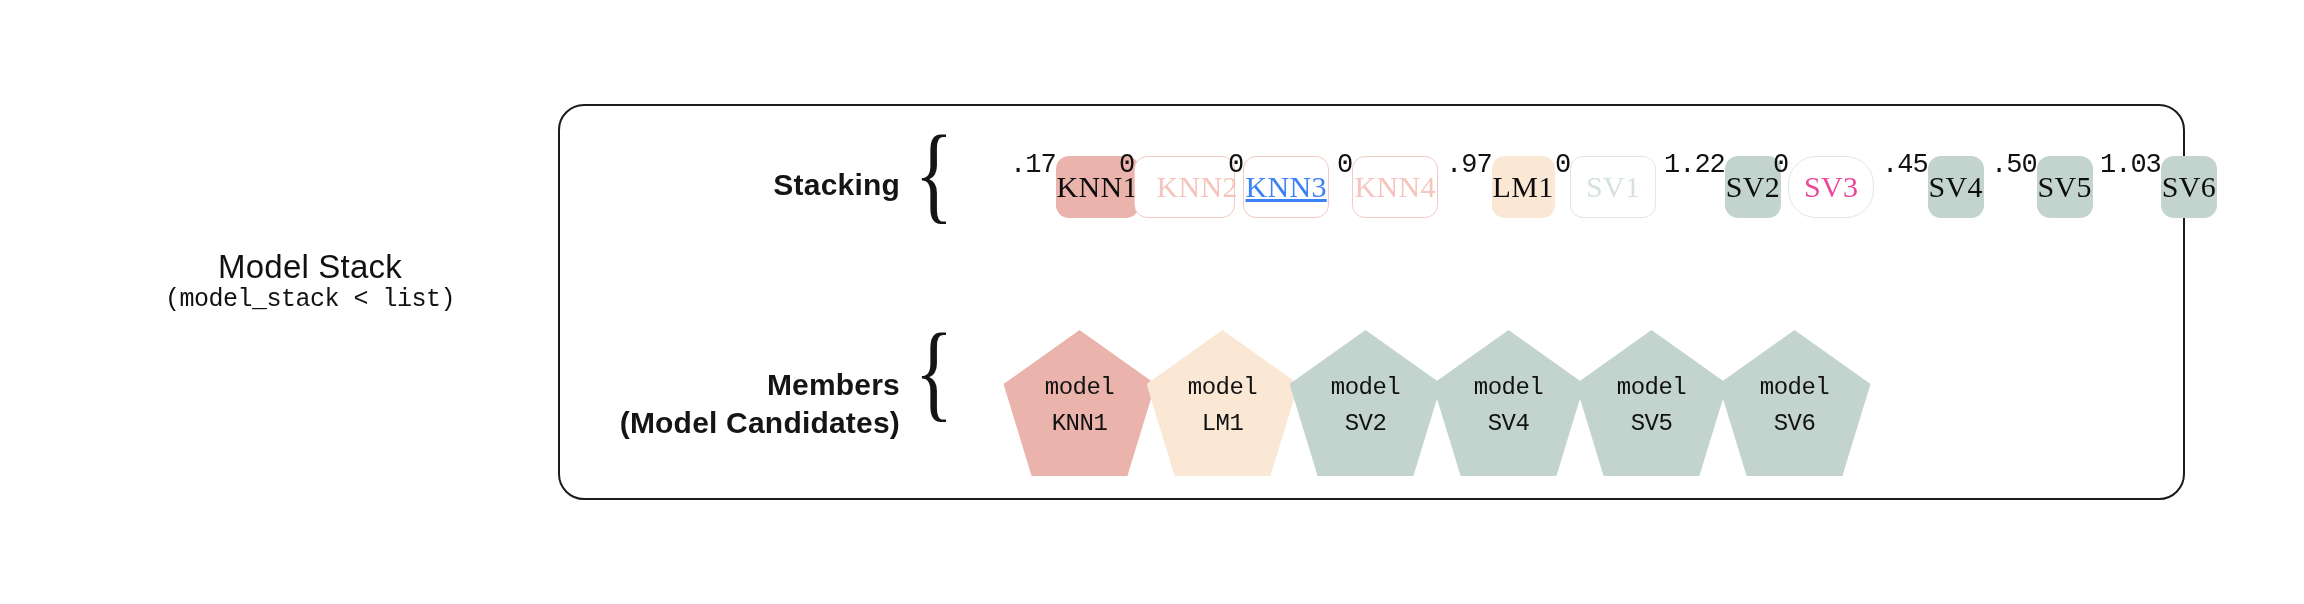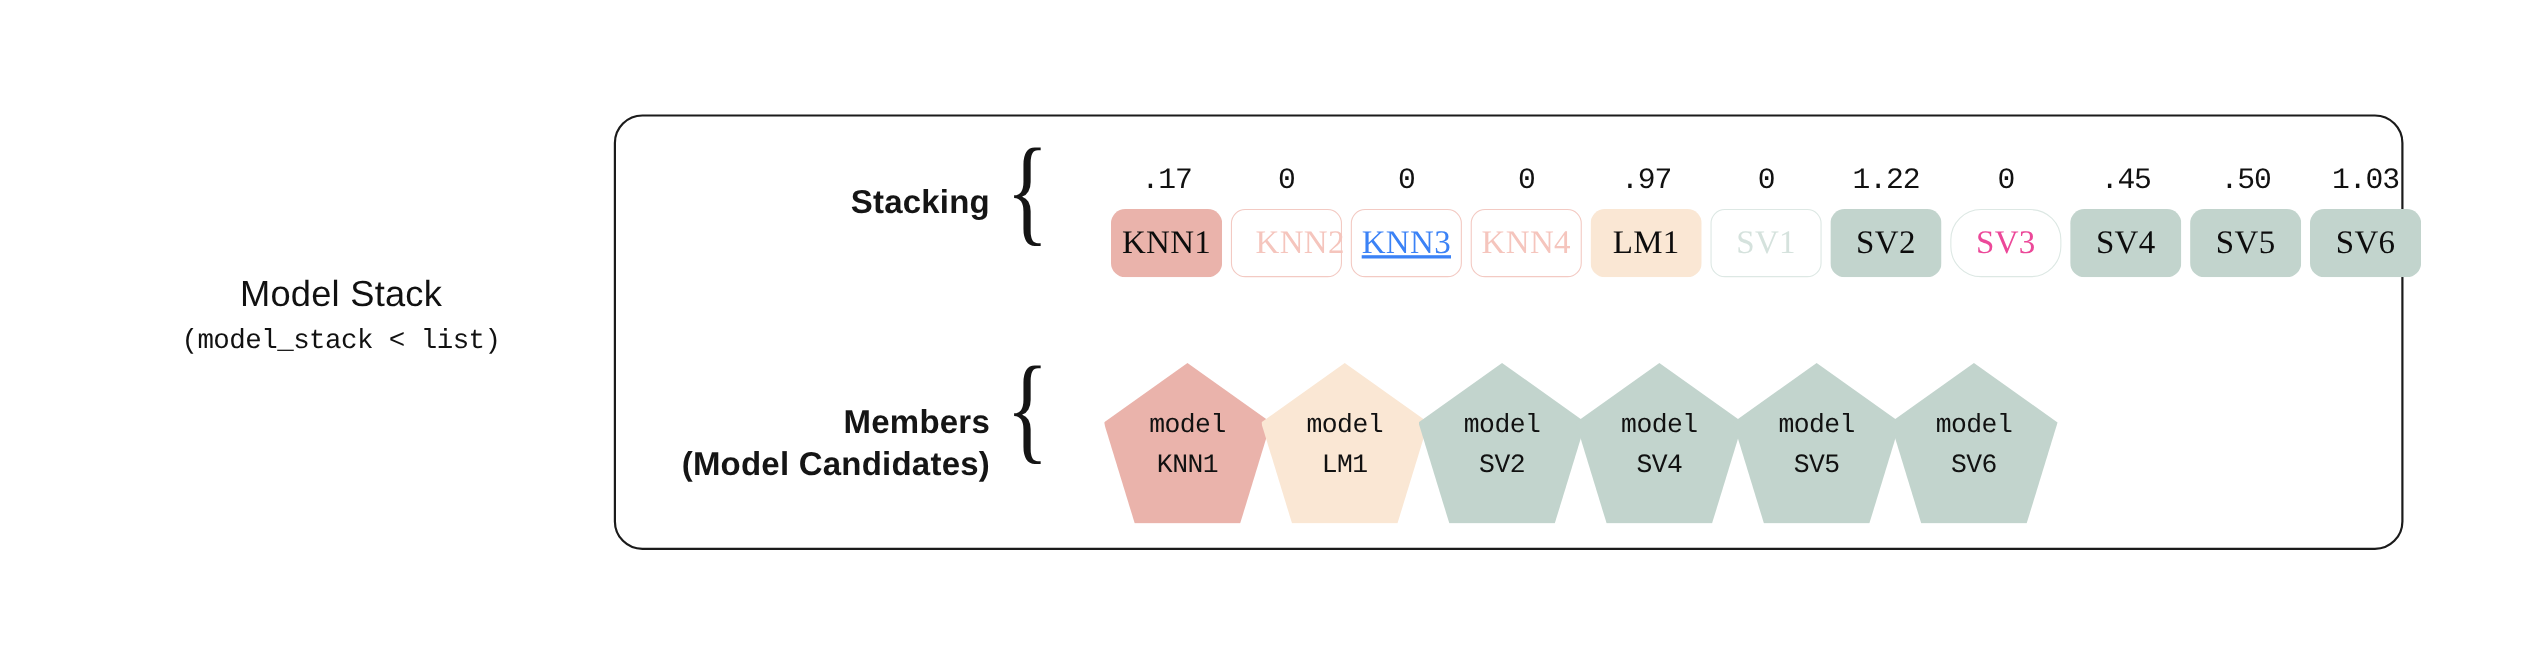--- a/index.html
+++ b/index.html
@@ -13,21 +13,21 @@
   
   #left-caption{
     position:absolute;left:100px;top:248px;width:420px;text-align:center;
   }
   #left-caption .title{
     font-family:"Liberation Sans",sans-serif;
     font-size:33px;color:#111;line-height:1.15;letter-spacing:.2px;
   }
   #left-caption .subtitle{
     font-family:"Liberation Mono",monospace;
-    font-size:25px;color:#111;line-height:1.15;margin-top:10px;letter-spacing:-.5px;
+    font-size:25px;color:#111;line-height:1.15;letter-spacing:-.5px;
   }
 
   
   #stack-container{
     position:absolute;left:558px;top:104px;width:1627px;height:396px;
     border:2.2px solid #1b1b1b;border-radius:26px;box-sizing:border-box;
     background:transparent;
   }
 
   
@@ -47,21 +47,21 @@
     transform-origin:center;
   }
   #coef-brace{left:908px;top:120px;font-size:108px;transform:scaleX(.75);}
   #members-brace{left:908px;top:318px;font-size:108px;transform:scaleX(.75);}
 
   
   #coef-row{
     position:absolute;left:1010px;top:148px;
     display:flex;align-items:flex-start;gap:8px;
   }
-  .coef-cell{width:101px;display:flex;flex-direction:column;align-items:center;}
+  .coef-cell{width:101px;display:flex;flex-direction:row;align-items:flex-start;}
   .coef-value{
     font-family:"Liberation Mono",monospace;
     font-size:27px;color:#111;height:34px;line-height:34px;letter-spacing:-1px;
   }
   .model-box{
     margin-top:8px;
     width:101px;height:62px;border-radius:13px;box-sizing:border-box;
     display:flex;align-items:center;justify-content:center;
     font-family:"Liberation Serif",serif;
     font-size:30px;letter-spacing:.3px;

